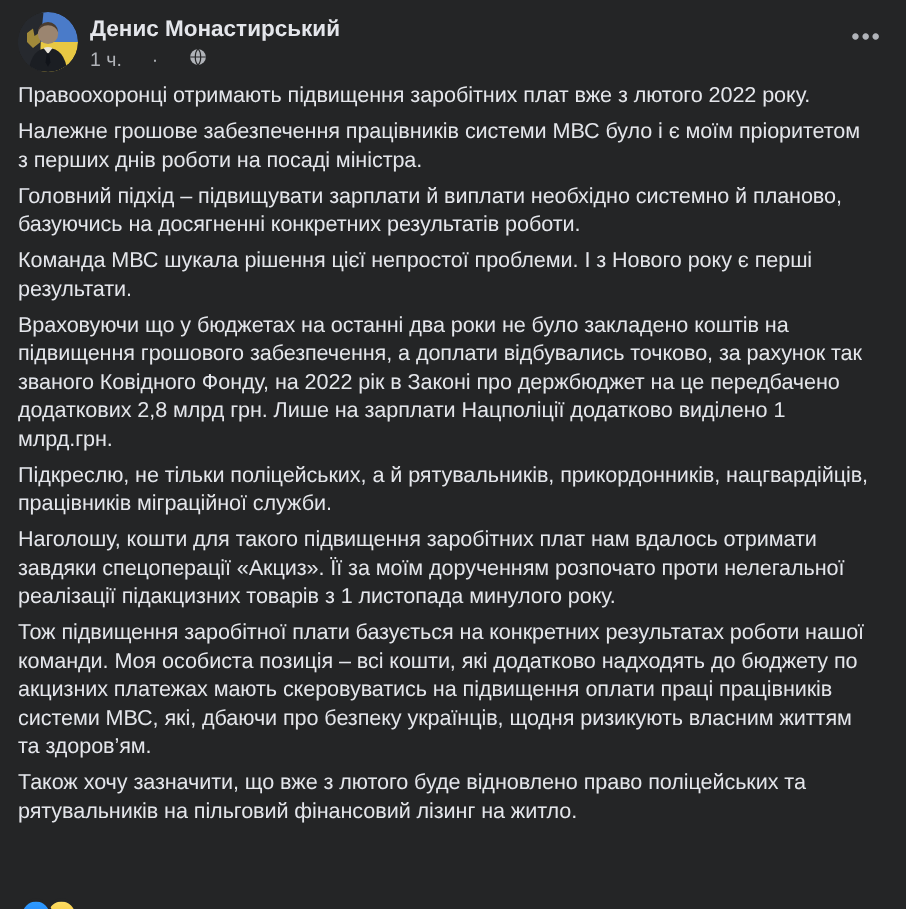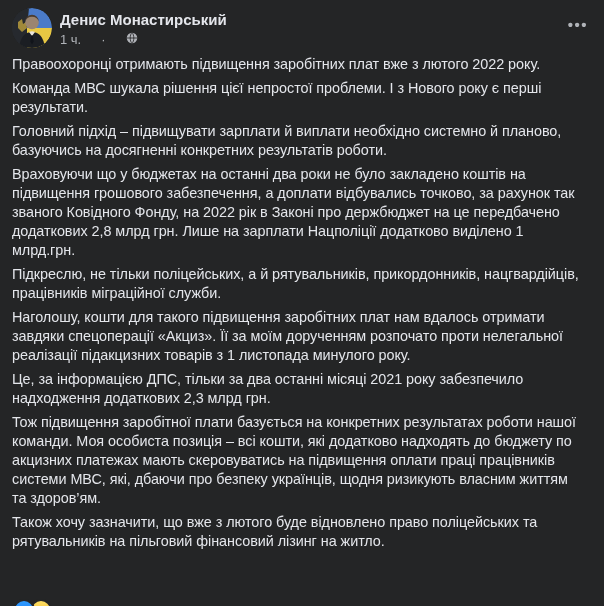--- a/index.html
+++ b/index.html
@@ -98,26 +98,26 @@
           </svg>
         </span>
       </div>
     </div>
 
     <div class="more-btn">•••</div>
   </div>
 
   <div class="body-text">
       <p>Правоохоронці отримають підвищення заробітних плат вже з лютого 2022 року.</p>
+      <p>Належне грошове забезпечення працівників системи МВС було і є моїм пріоритетом з перших днів роботи на посаді міністра.</p>
+      <p>Головний підхід – підвищувати зарплати й виплати необхідно системно й планово, базуючись на досягненні конкретних результатів роботи.</p>
       <p>Команда МВС шукала рішення цієї непростої проблеми. І з Нового року є перші результати.</p>
-      <p>Головний підхід – підвищувати зарплати й виплати необхідно системно й планово, базуючись на досягненні конкретних результатів роботи.</p>
       <p>Враховуючи що у бюджетах на останні два роки не було закладено коштів на підвищення грошового забезпечення, а доплати відбувались точково, за рахунок так званого Ковідного Фонду, на 2022 рік в Законі про держбюджет на це передбачено додаткових 2,8 млрд грн. Лише на зарплати Нацполіції додатково виділено 1 млрд.грн.</p>
       <p>Підкреслю, не тільки поліцейських, а й рятувальників, прикордонників, нацгвардійців, працівників міграційної служби.</p>
       <p>Наголошу, кошти для такого підвищення заробітних плат нам вдалось отримати завдяки спецоперації «Акциз». Її за моїм дорученням розпочато проти нелегальної реалізації підакцизних товарів з 1 листопада минулого року.</p>
-      <p>Це, за інформацією ДПС, тільки за два останні місяці 2021 року забезпечило надходження додаткових 2,3 млрд грн.</p>
       <p>Тож підвищення заробітної плати базується на конкретних результатах роботи нашої команди. Моя особиста позиція – всі кошти, які додатково надходять до бюджету по акцизних платежах мають скеровуватись на підвищення оплати праці працівників системи МВС, які, дбаючи про безпеку українців, щодня ризикують власним життям та здоров’ям.</p>
       <p>Також хочу зазначити, що вже з лютого буде відновлено право поліцейських та рятувальників на пільговий фінансовий лізинг на житло.</p>
     </div>
 
   <div class="reactions">
     <span class="rx like"></span>
     <span class="rx care"></span>
   </div>
 
 </div>

